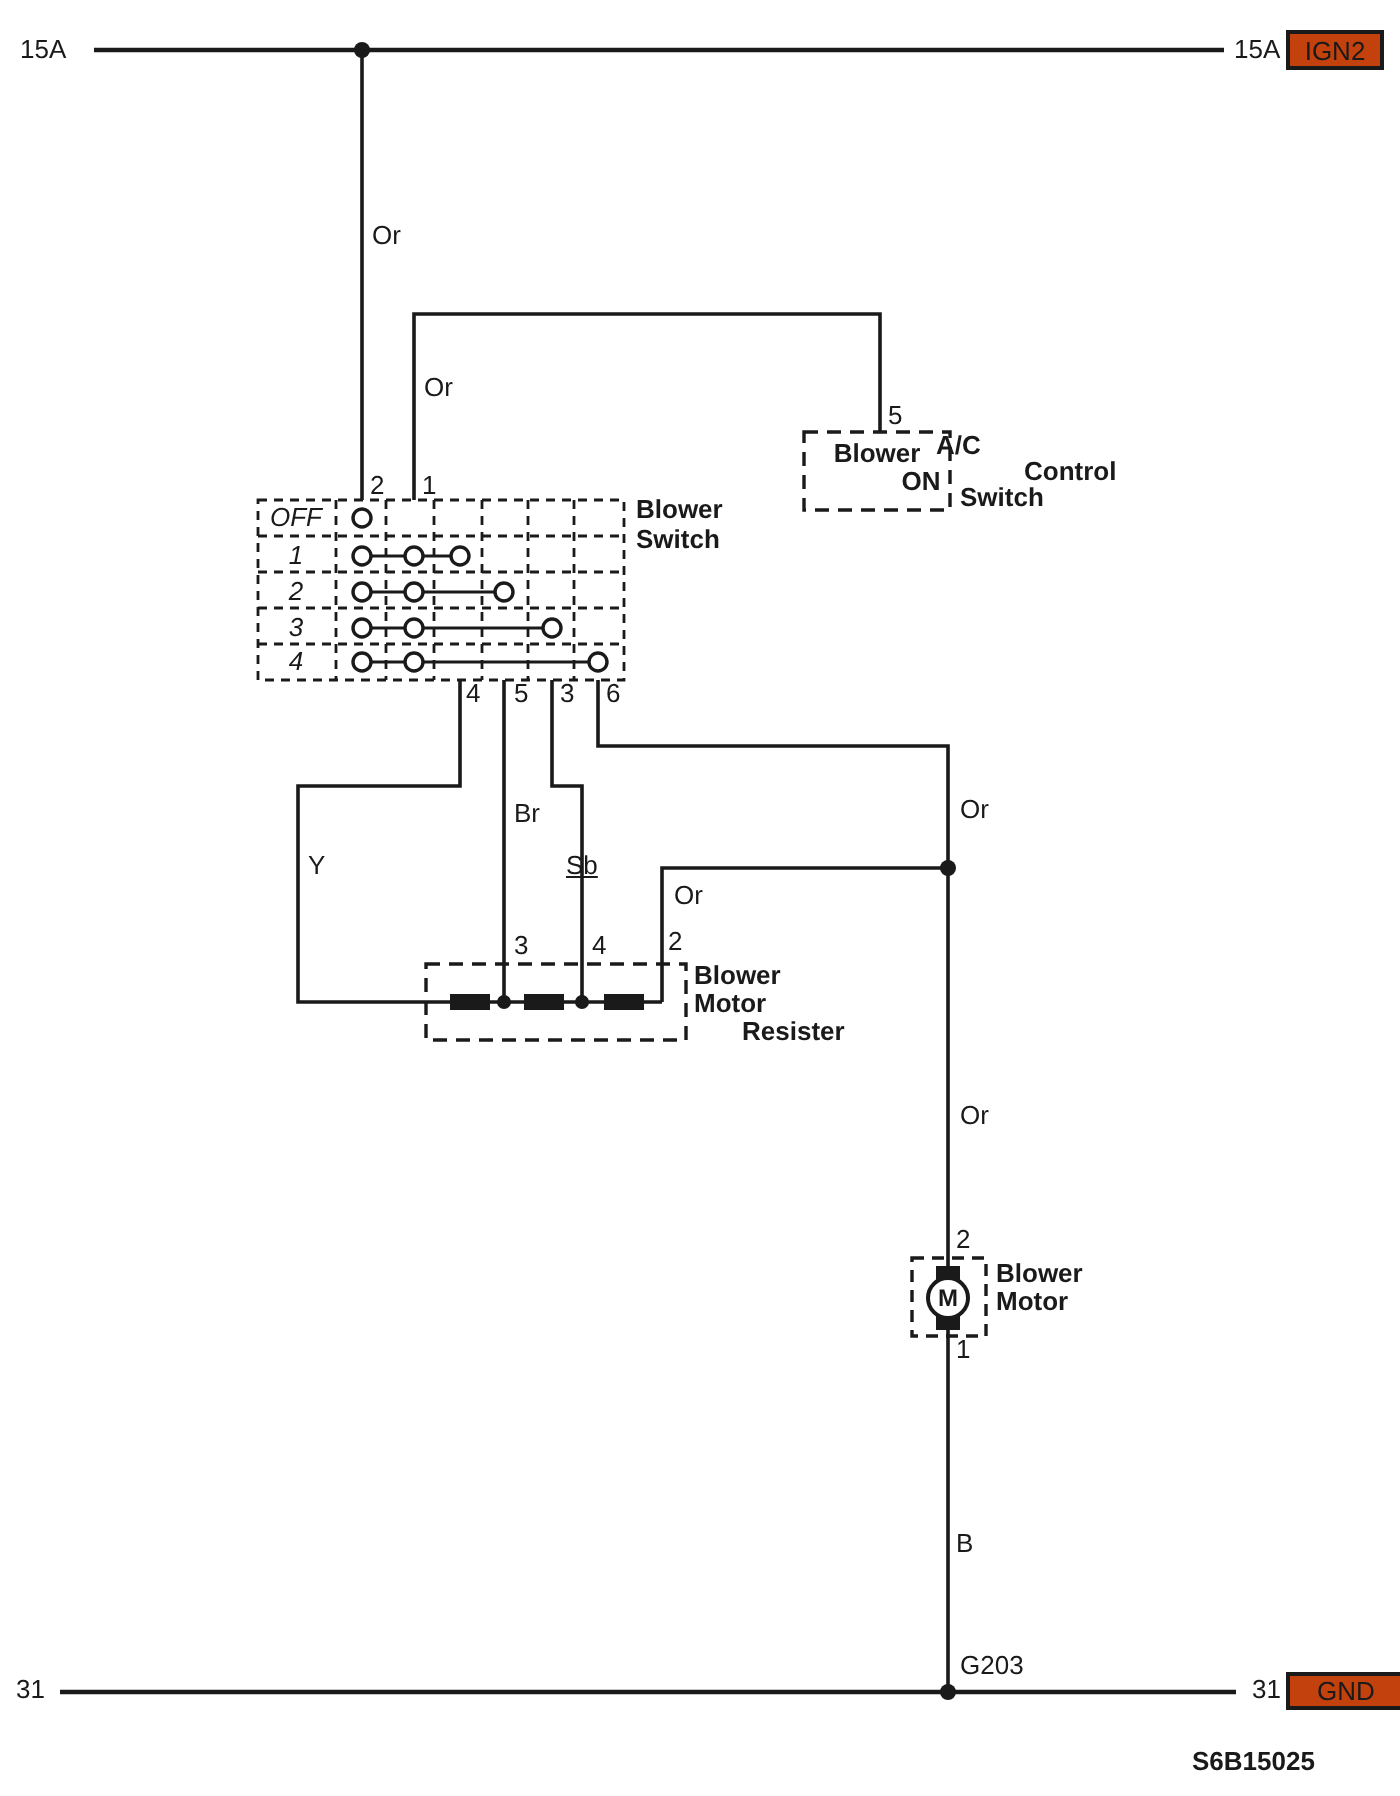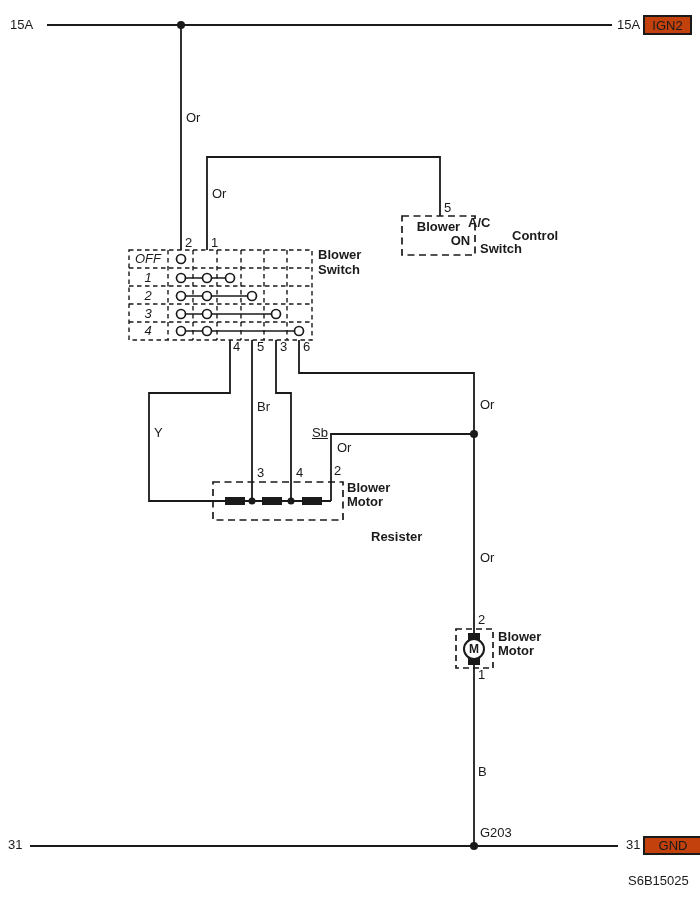--- a/index.html
+++ b/index.html
@@ -113,21 +113,21 @@
     <span>IGN2</span>
   </div>
 
   <span class="lbl" style="left:186px;top:111px;">Or</span>
   <span class="lbl" style="left:212px;top:187px;">Or</span>
   <span class="lbl" style="left:480px;top:398px;">Or</span>
   <span class="lbl" style="left:337px;top:441px;">Or</span>
   <span class="lbl" style="left:480px;top:551px;">Or</span>
   <span class="lbl" style="left:154px;top:426px;">Y</span>
   <span class="lbl" style="left:257px;top:400px;">Br</span>
-  <span class="lbl" style="left:312px;top:426px;text-decoration:underline;">Sb</span>
+  <span class="lbl" style="left:283px;top:426px;text-decoration:underline;">Sb</span>
   <span class="lbl" style="left:478px;top:765px;">B</span>
 
   <span class="lbl" style="left:185px;top:236px;">2</span>
   <span class="lbl" style="left:211px;top:236px;">1</span>
 
   <span class="pos-label" style="left:130px;top:252px;">OFF</span>
   <span class="pos-label" style="left:130px;top:271px;">1</span>
   <span class="pos-label" style="left:130px;top:289px;">2</span>
   <span class="pos-label" style="left:130px;top:307px;">3</span>
   <span class="pos-label" style="left:130px;top:324px;">4</span>
@@ -145,30 +145,30 @@
   <span class="lbl bold center" style="left:424px;top:234px;width:73px;">ON</span>
   <span class="lbl bold" style="left:468px;top:216px;">A/C</span>
   <span class="lbl bold" style="left:480px;top:229px;margin-left:32px;">Control</span>
   <span class="lbl bold" style="left:480px;top:242px;">Switch</span>
 
   <span class="lbl" style="left:257px;top:466px;">3</span>
   <span class="lbl" style="left:296px;top:466px;">4</span>
   <span class="lbl" style="left:334px;top:464px;">2</span>
   <span class="lbl bold" style="left:347px;top:481px;">Blower</span>
   <span class="lbl bold" style="left:347px;top:495px;">Motor</span>
-  <span class="lbl bold" style="left:347px;top:530px;padding-left:24px;">Resister</span>
+  <span class="lbl bold" style="left:347px;top:509px;padding-left:24px;">Resister</span>
 
   <span class="lbl" style="left:478px;top:613px;">2</span>
   <span class="m-symbol" style="left:464px;top:642px;">M</span>
   <span class="lbl bold" style="left:498px;top:630px;">Blower</span>
   <span class="lbl bold" style="left:498px;top:644px;">Motor</span>
   <span class="lbl" style="left:478px;top:668px;">1</span>
 
   <span class="lbl" style="left:480px;top:826px;">G203</span>
   <span class="lbl" style="left:8px;top:838px;">31</span>
   <span class="lbl" style="left:626px;top:838px;">31</span>
   <div class="connector-box" style="left:643px;top:836px;width:60px;height:19px;">
     <span>GND</span>
   </div>
 
-  <span class="lbl" style="left:628px;top:874px;">S6B15025</span>
+  <span class="lbl" style="left:596px;top:874px;font-weight:bold;">S6B15025</span>
 
 </div>
 
 </body></html>

